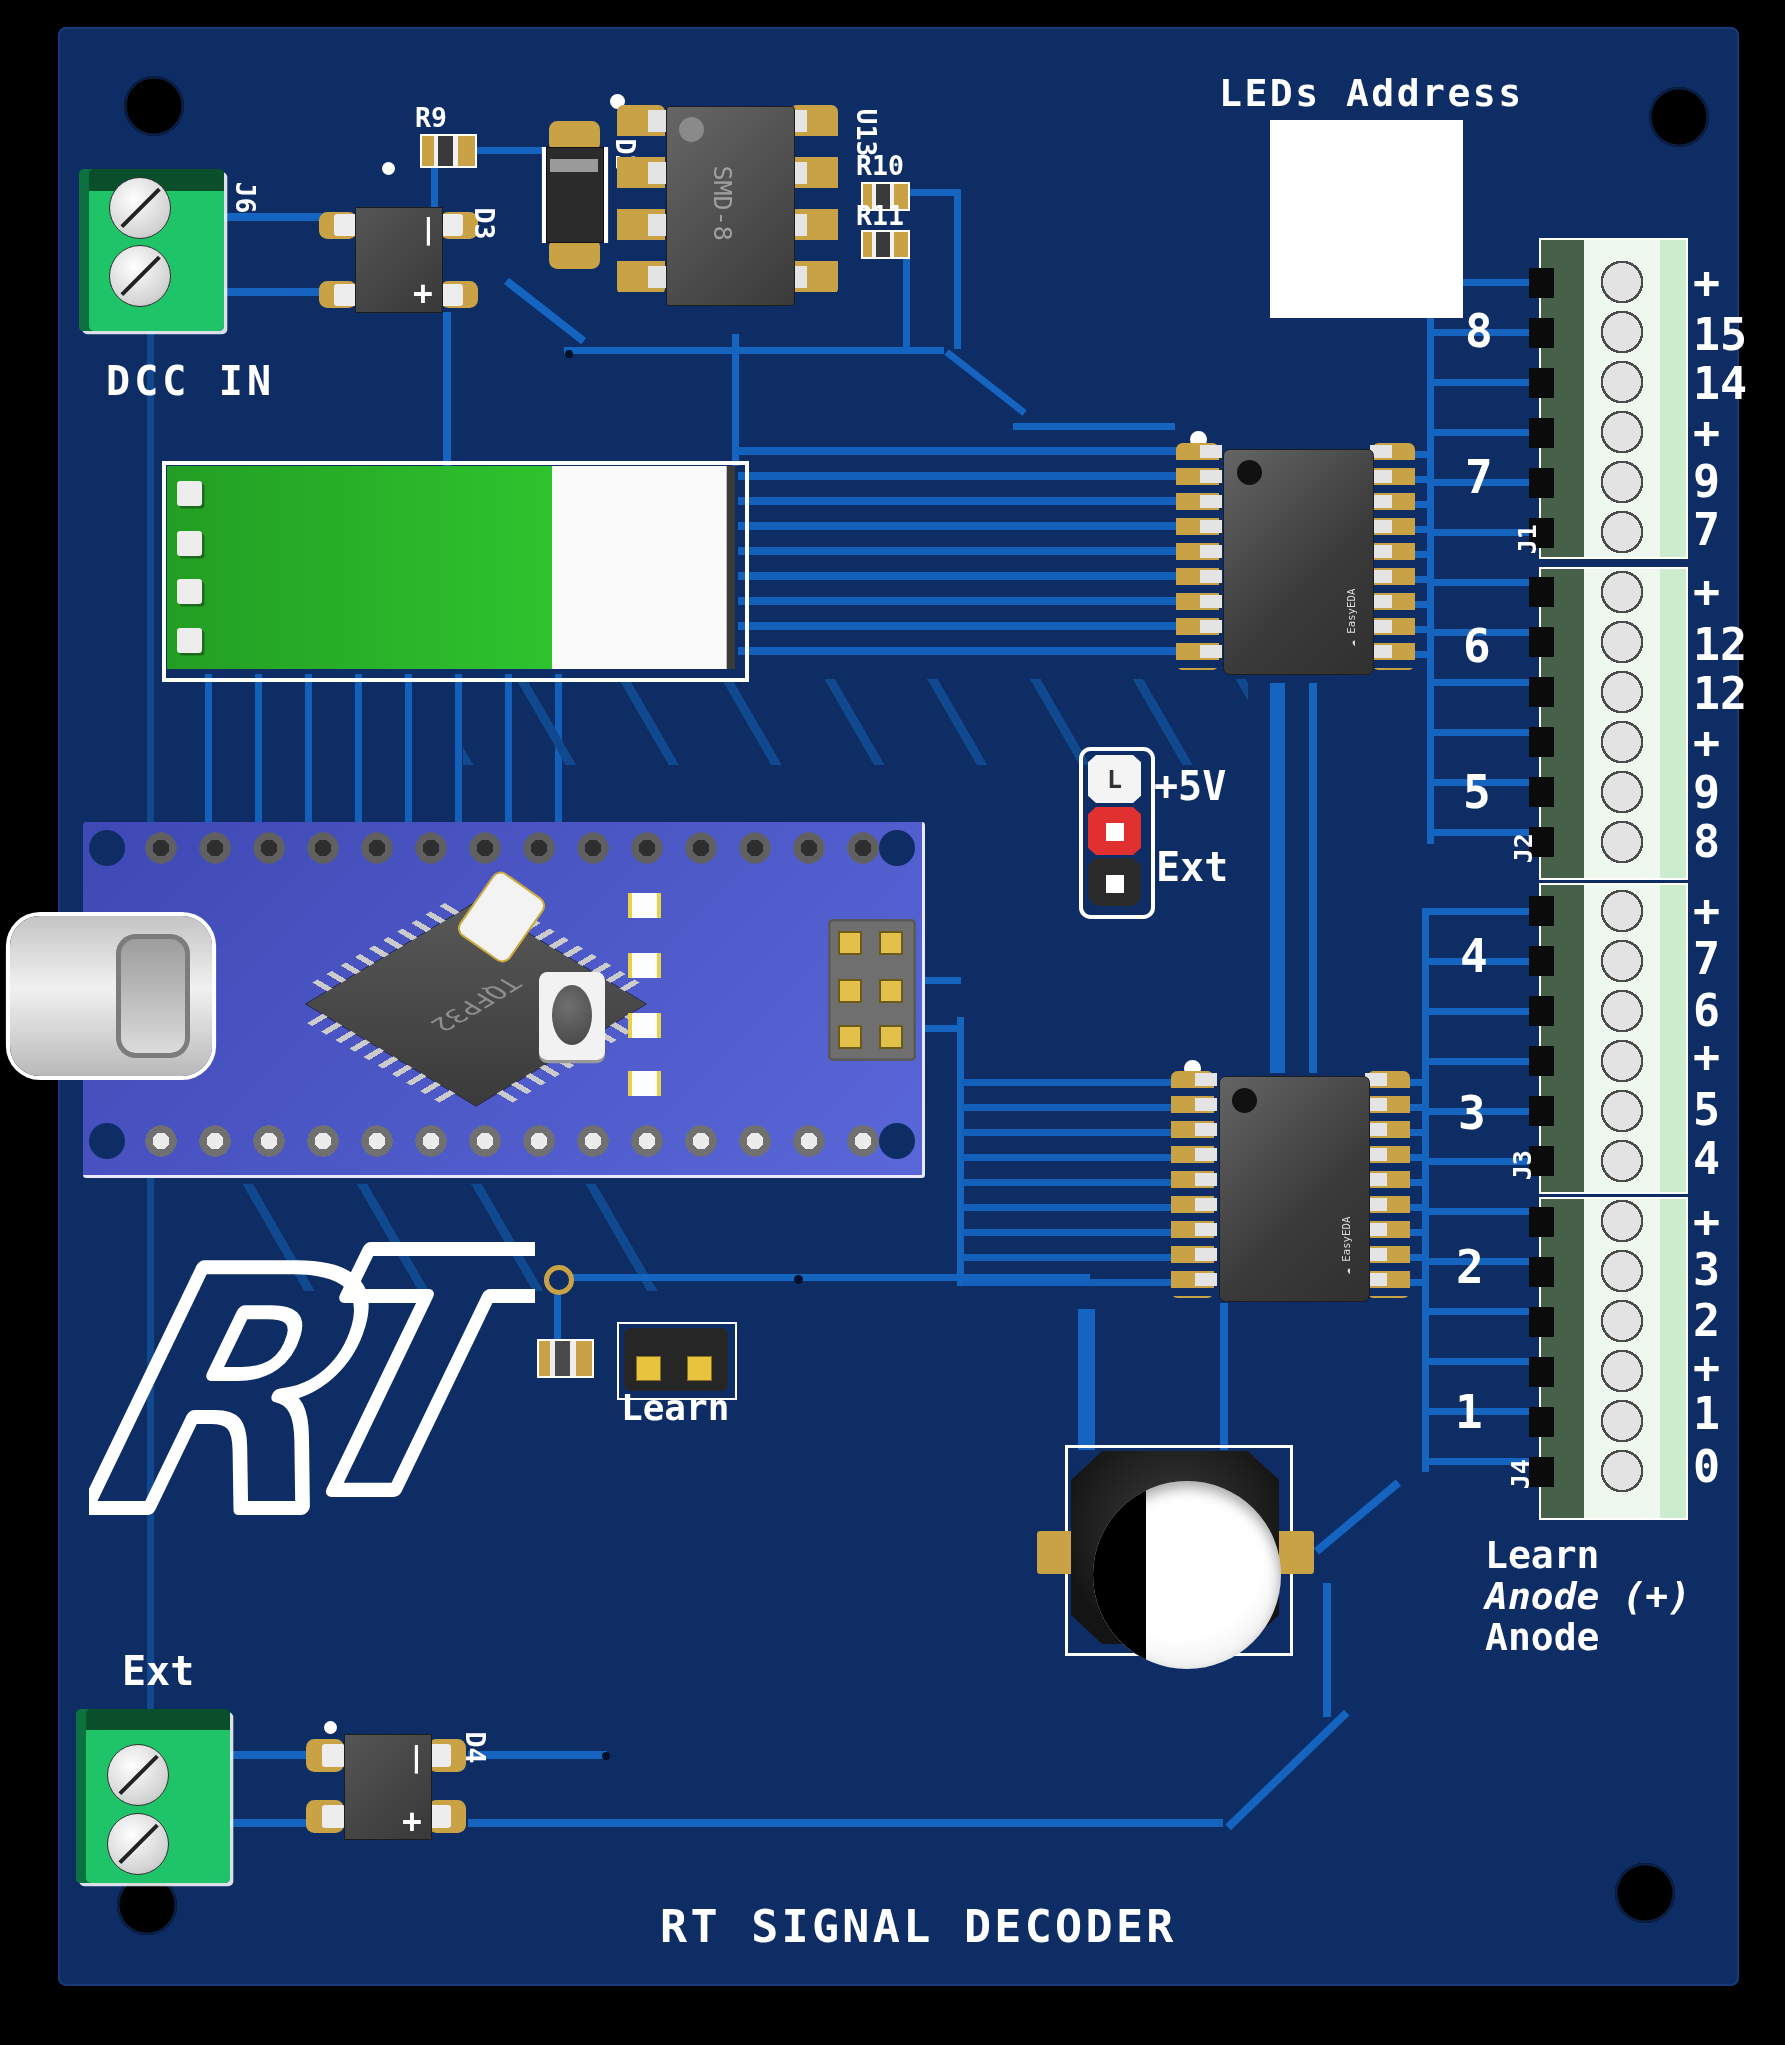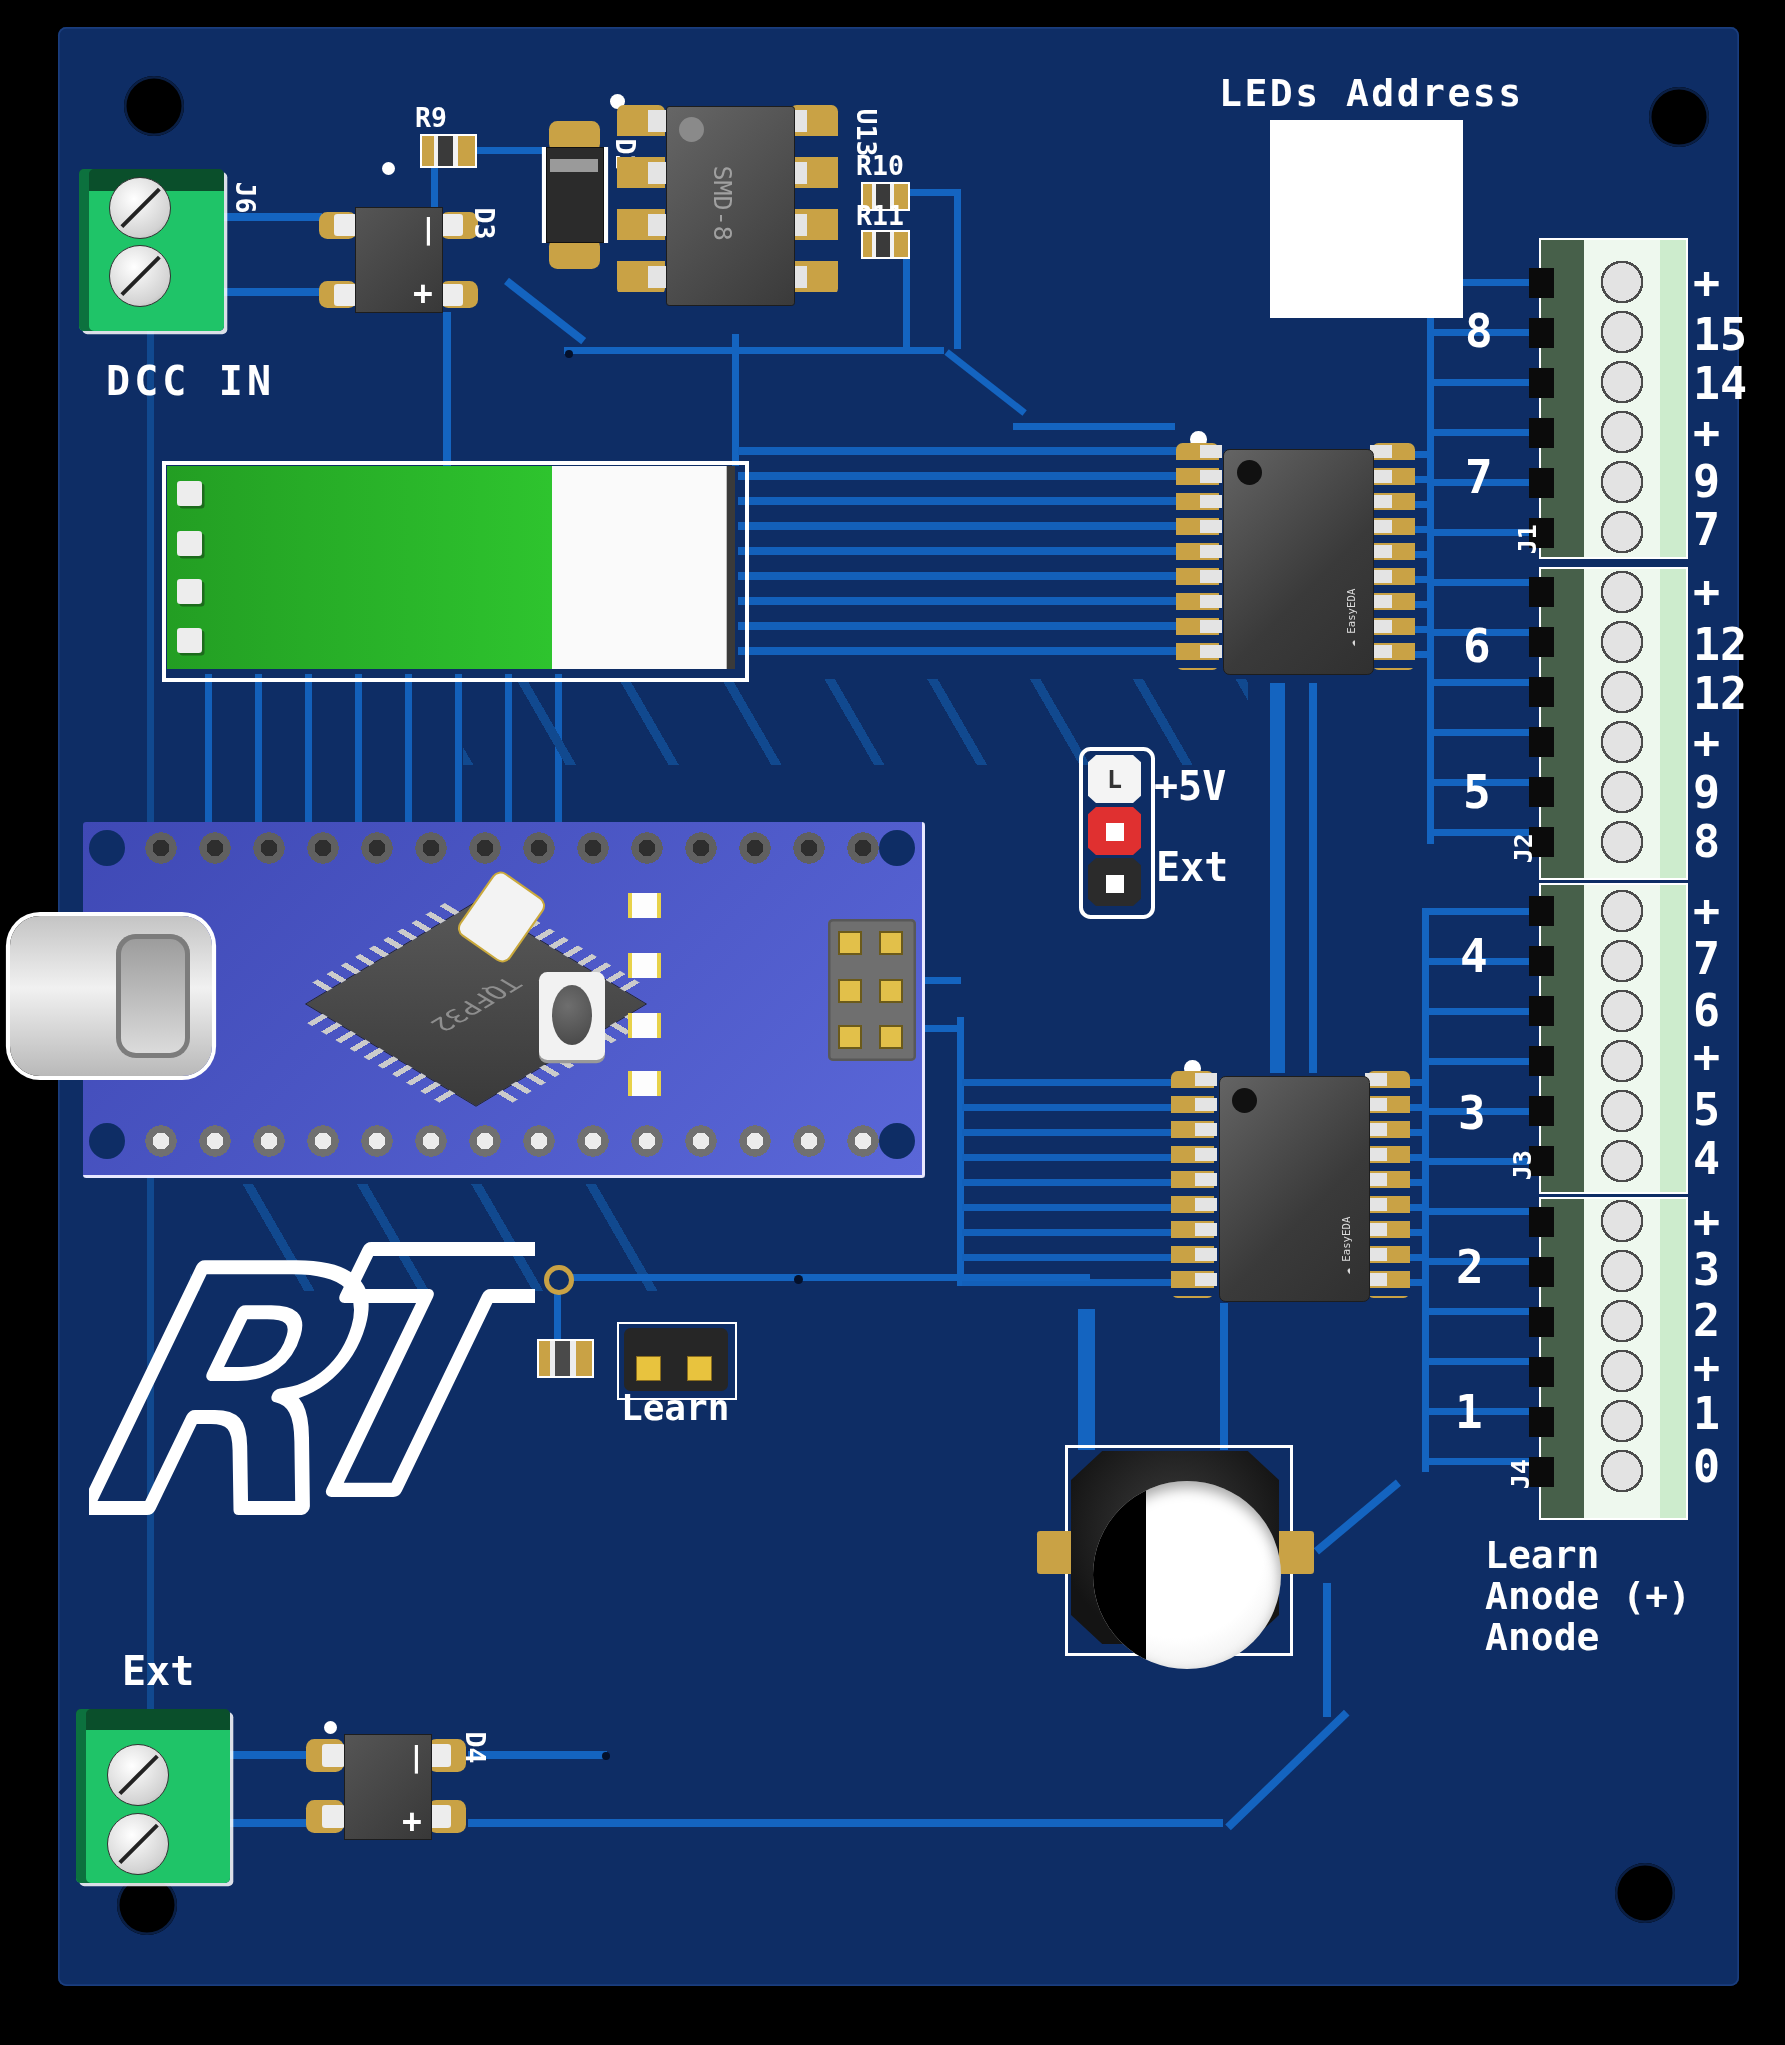--- a/index.html
+++ b/index.html
@@ -313,16 +313,17 @@
   <div class="padw" style="left:322px;top:1744px;width:23px;height:23px;"></div>
   <div class="padw" style="left:322px;top:1805px;width:23px;height:23px;"></div>
   <div class="padw" style="left:428px;top:1744px;width:23px;height:23px;"></div>
   <div class="padw" style="left:428px;top:1805px;width:23px;height:23px;"></div>
   <div class="abs" style="left:344px;top:1734px;width:86px;height:104px;background:linear-gradient(135deg,#555,#383838);border:1.7px solid #1d1d1d;"></div>
   <div class="mark" style="left:408px;top:1741px;font-size:28px;">|</div>
   <div class="mark" style="left:402px;top:1802px;font-size:33px;">+</div>
   <div class="refdes rot90" style="left:460px;top:1732px;">D4</div>
 
   <div class="silk" style="left:1485px;top:1536px;font-size:38px;font-weight:bold;">Learn</div>
-  <div class="silk" style="left:1485px;top:1577px;font-size:38px;font-weight:bold;">Anode (+)</div>
+  <div class="silk" style="left:1485px;top:1577px;font-size:38px;font-weight:bold;font-style:italic;">Anode (+)</div>
   <div class="silk" style="left:1485px;top:1618px;font-size:38px;font-weight:bold;">Anode</div>
+  <div class="silk" style="left:660px;top:1903px;font-size:45px;font-weight:bold;letter-spacing:3.3px;">RT SIGNAL DECODER</div>
 </div>
 
 
 </body></html>

